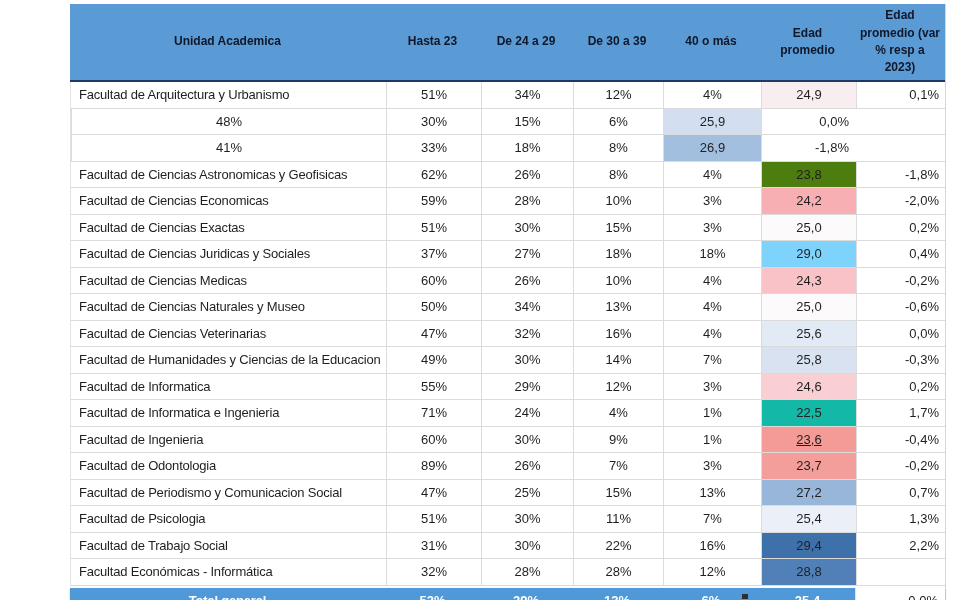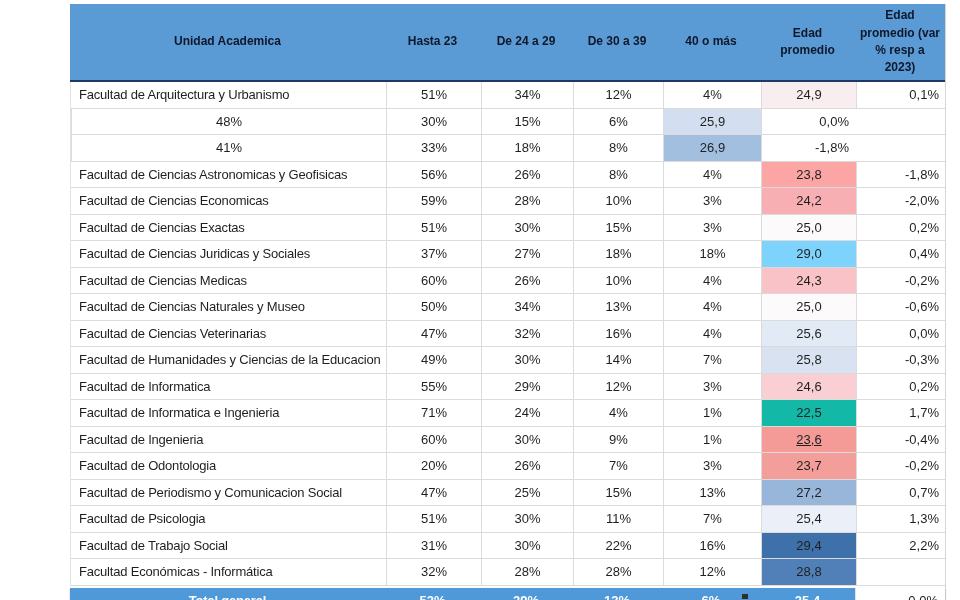--- a/index.html
+++ b/index.html
@@ -85,25 +85,25 @@
       <div class="row grid-row">
         <div class="c">41%</div>
         <div class="c">33%</div>
         <div class="c">18%</div>
         <div class="c">8%</div>
         <div class="c edad" style="background: rgb(163, 191, 224);">26,9</div>
         <div class="c varc">-1,8%</div>
       </div>
       <div class="row grid-row">
         <div class="c lbl">Facultad de Ciencias Astronomicas y Geofisicas</div>
-        <div class="c">56%</div>
+        <div class="c">62%</div>
         <div class="c">26%</div>
         <div class="c">8%</div>
         <div class="c">4%</div>
-        <div class="c edad" style="background: #fca5a5;">23,8</div>
+        <div class="c edad" style="background: #4d7c0f;">23,8</div>
         <div class="c varc">-1,8%</div>
       </div>
       <div class="row grid-row">
         <div class="c lbl">Facultad de Ciencias Economicas</div>
         <div class="c">59%</div>
         <div class="c">28%</div>
         <div class="c">10%</div>
         <div class="c">3%</div>
         <div class="c edad" style="background: rgb(247, 175, 179);">24,2</div>
         <div class="c varc">-2,0%</div>
@@ -184,21 +184,21 @@
         <div class="c lbl">Facultad de Ingenieria</div>
         <div class="c">60%</div>
         <div class="c">30%</div>
         <div class="c">9%</div>
         <div class="c">1%</div>
         <div class="c edad" style="background: rgb(244, 155, 151); text-decoration: underline;">23,6</div>
         <div class="c varc">-0,4%</div>
       </div>
       <div class="row grid-row">
         <div class="c lbl">Facultad de Odontologia</div>
-        <div class="c">20%</div>
+        <div class="c">89%</div>
         <div class="c">26%</div>
         <div class="c">7%</div>
         <div class="c">3%</div>
         <div class="c edad" style="background: rgb(244, 158, 155);">23,7</div>
         <div class="c varc">-0,2%</div>
       </div>
       <div class="row grid-row">
         <div class="c lbl">Facultad de Periodismo y Comunicacion Social</div>
         <div class="c">47%</div>
         <div class="c">25%</div>

